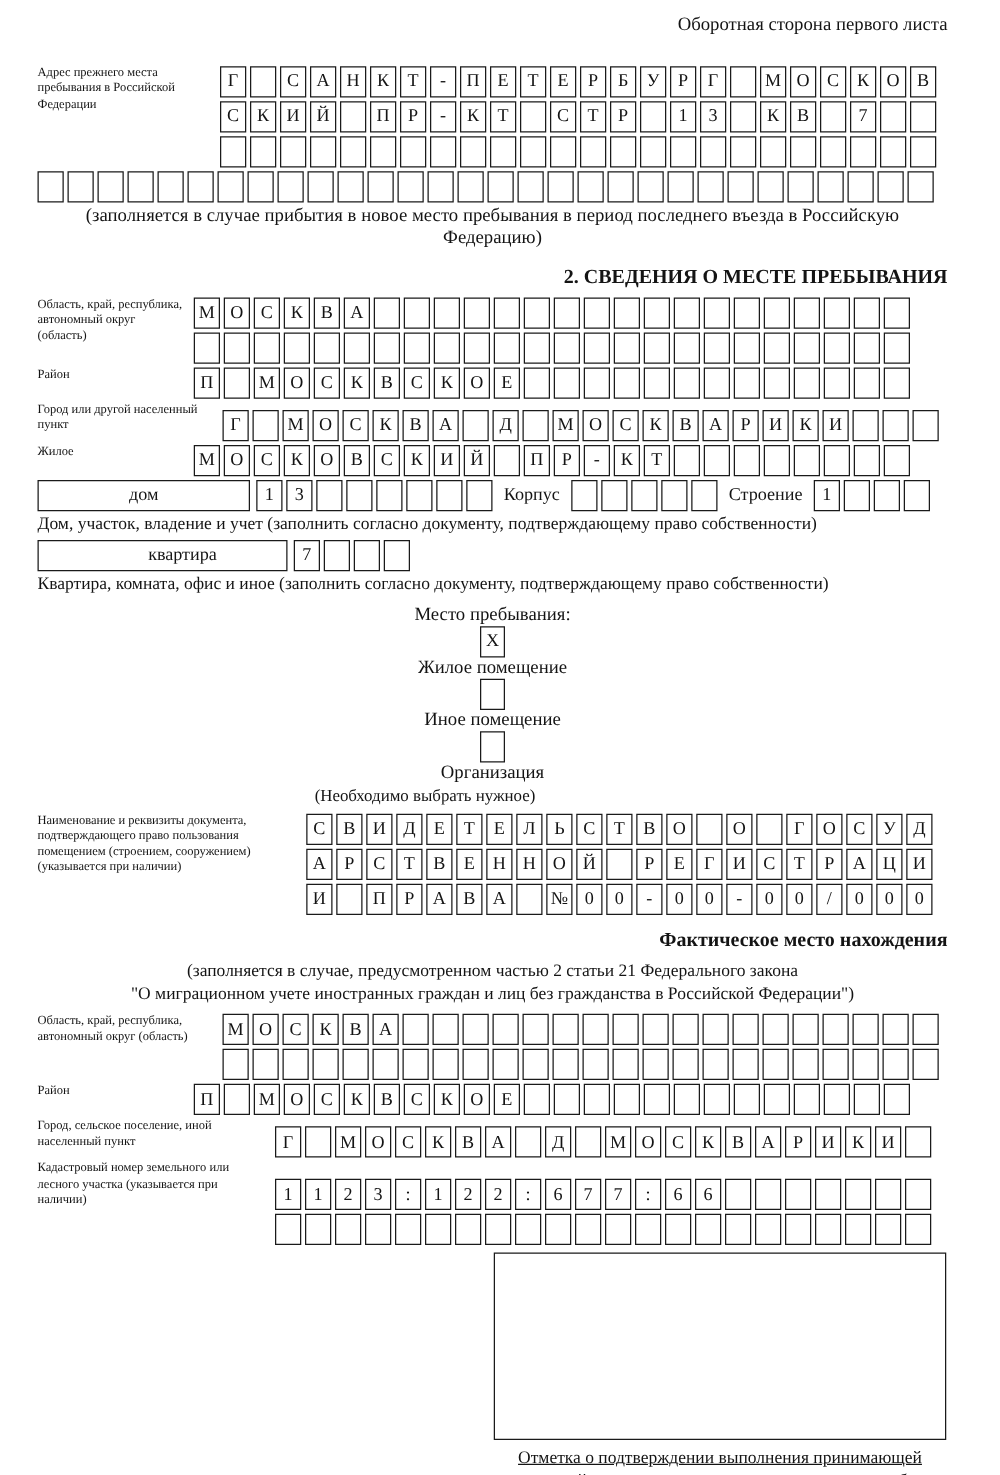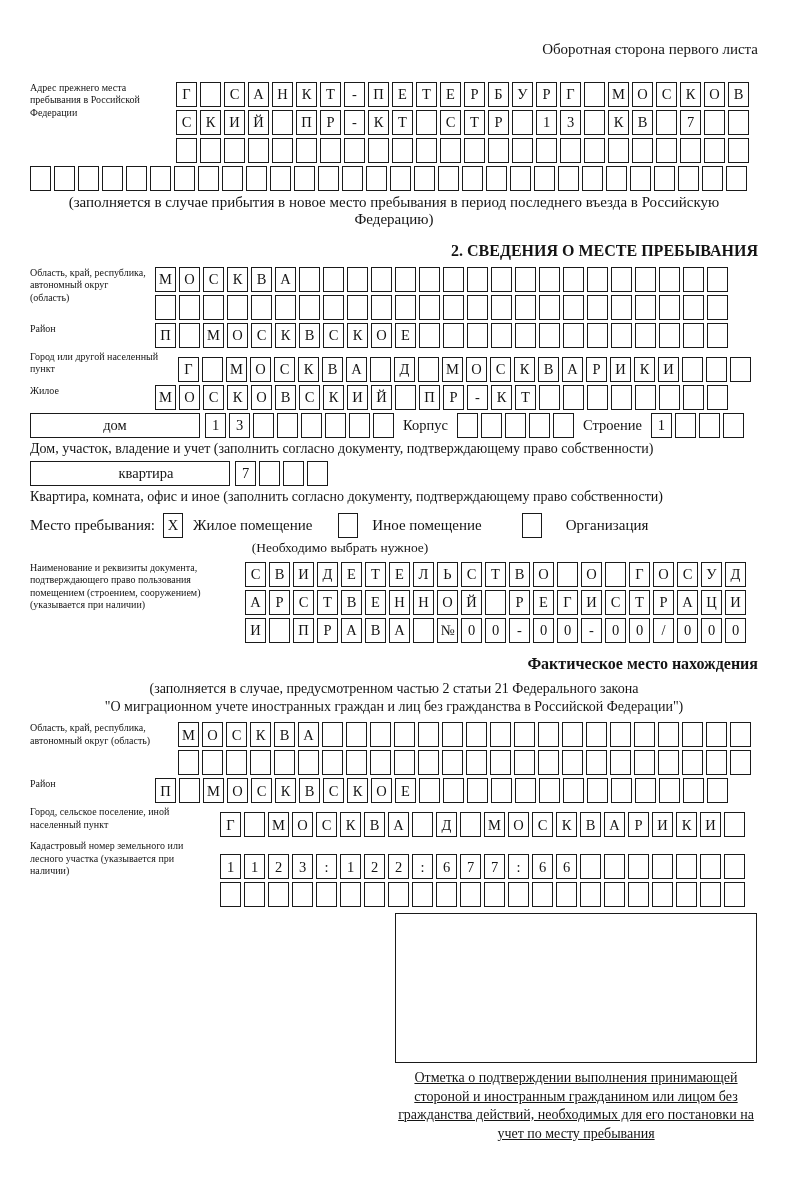--- a/index.html
+++ b/index.html
@@ -3,21 +3,21 @@
 <meta charset="utf-8">
 <style>
   html,body { margin:0; padding:0; background:#fff; }
   body {
     width:800px; height:1180px; overflow:hidden;
     font-family:"Liberation Serif","DejaVu Serif",serif;
     color:#141414;
   }
   .page { box-sizing:border-box; width:800px; height:1180px; padding:12px 42px 0 30px; }
 
-  .header-note { text-align:right; font-size:15px; margin-bottom:24px;margin-top:29px; }
+  .header-note { text-align:right; font-size:15px; margin-bottom:24px; }
 
   .frow { display:flex; align-items:flex-start; margin-bottom:3px; }
   .flabel { flex:0 0 auto; font-size:10px; line-height:1.24; padding-right:6px; box-sizing:border-box; }
   .w146 { width:146px; } .w125 { width:125px; } .w148 { width:148px; }
   .w190 { width:190px; } .w215 { width:215px; }
 
   .cellcol { display:flex; flex-direction:column; gap:3px; }
   .cells { display:flex; gap:3px; }
   .cell {
     flex:0 0 auto; width:21px; height:25px;
@@ -31,21 +31,21 @@
   .left-note { font-size:14px; margin:1px 0 4px; }
   .sec-title { text-align:right; font-size:16px; font-weight:bold; margin:8px 0 7px; }
 
   .wide-box {
     flex:0 0 auto; border:1.6px solid #1a1a1a; height:25px; box-sizing:border-box;
     display:flex; align-items:center; justify-content:center; font-size:14.5px;
   }
   .box-dom { width:170px; } .box-kv { width:200px;padding-left:32px; }
   .inline-lab { font-size:14.5px; padding:0 9px; line-height:25px; }
 
-  .stay-row { display:flex; align-items:center; margin:8px 0 2px; }
+  .stay-row { display:flex; align-items:center; margin:8px 0 2px;flex-direction:column; }
   .stay-lab { font-size:15px; }
   .checkbox {
     flex:0 0 auto; width:20px; height:25px; border:1.6px solid #1a1a1a; box-sizing:border-box;
     display:flex; align-items:center; justify-content:center; font-size:14.5px; background:#fff;
   }
   .opt-lab { font-size:15px; }
   .choose-note { font-size:13.5px; margin:2px 0 6px 160px; width:300px; text-align:center; }
 
   .mt6 { margin-top:6px; } .mt14 { margin-top:14px; }
 

